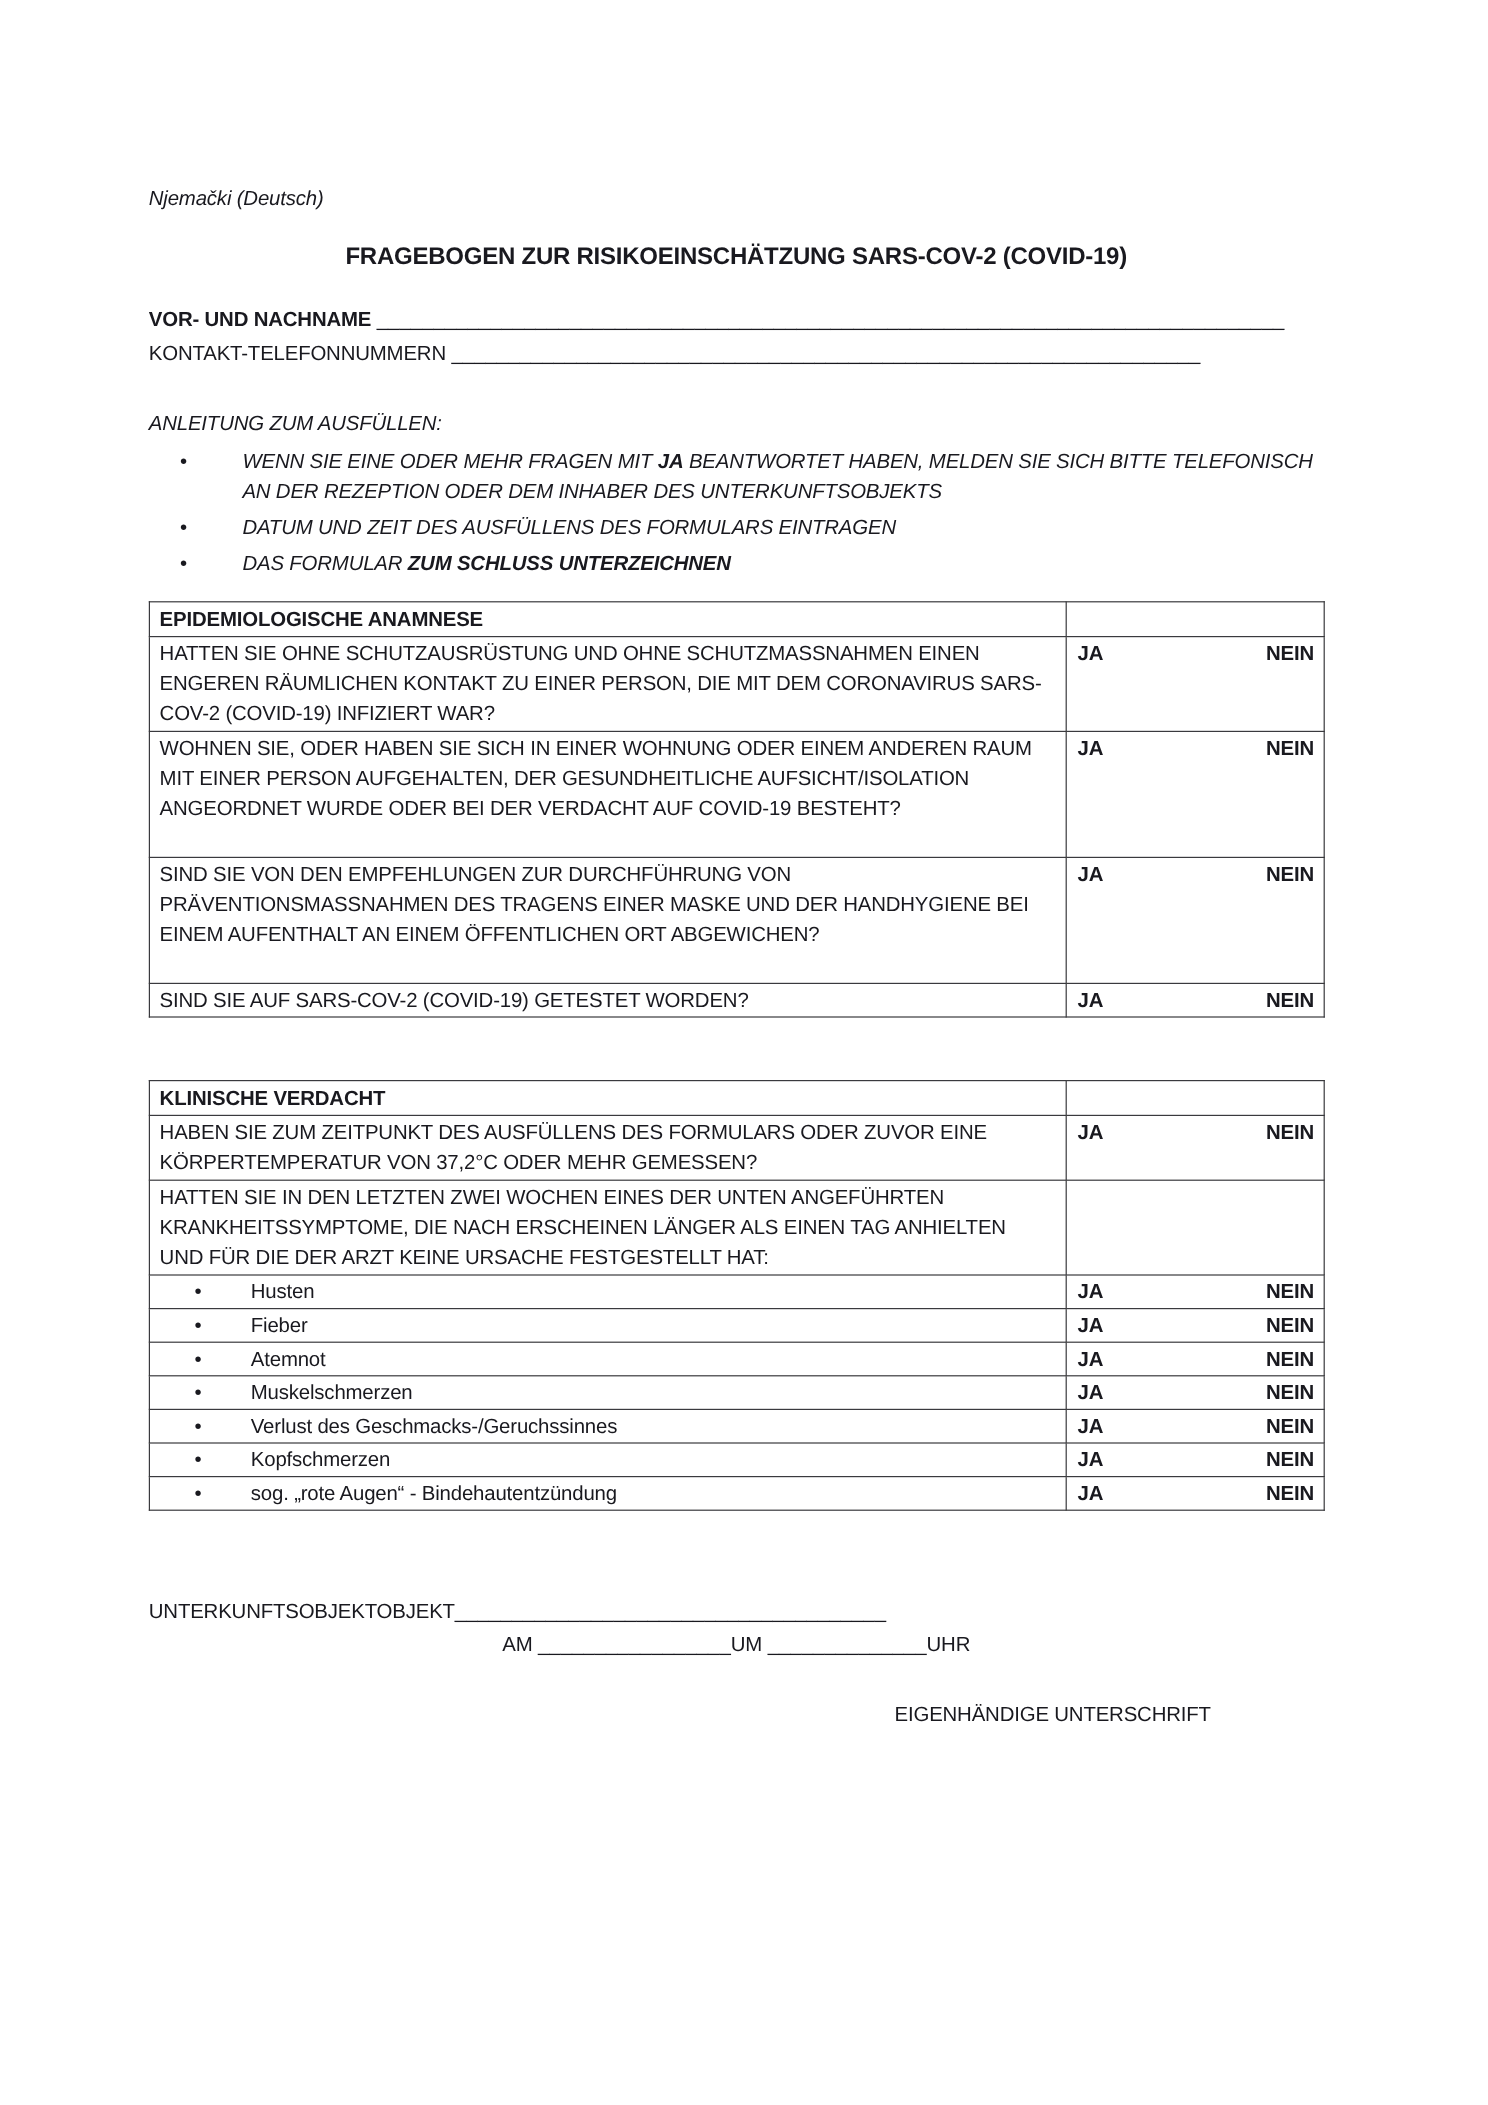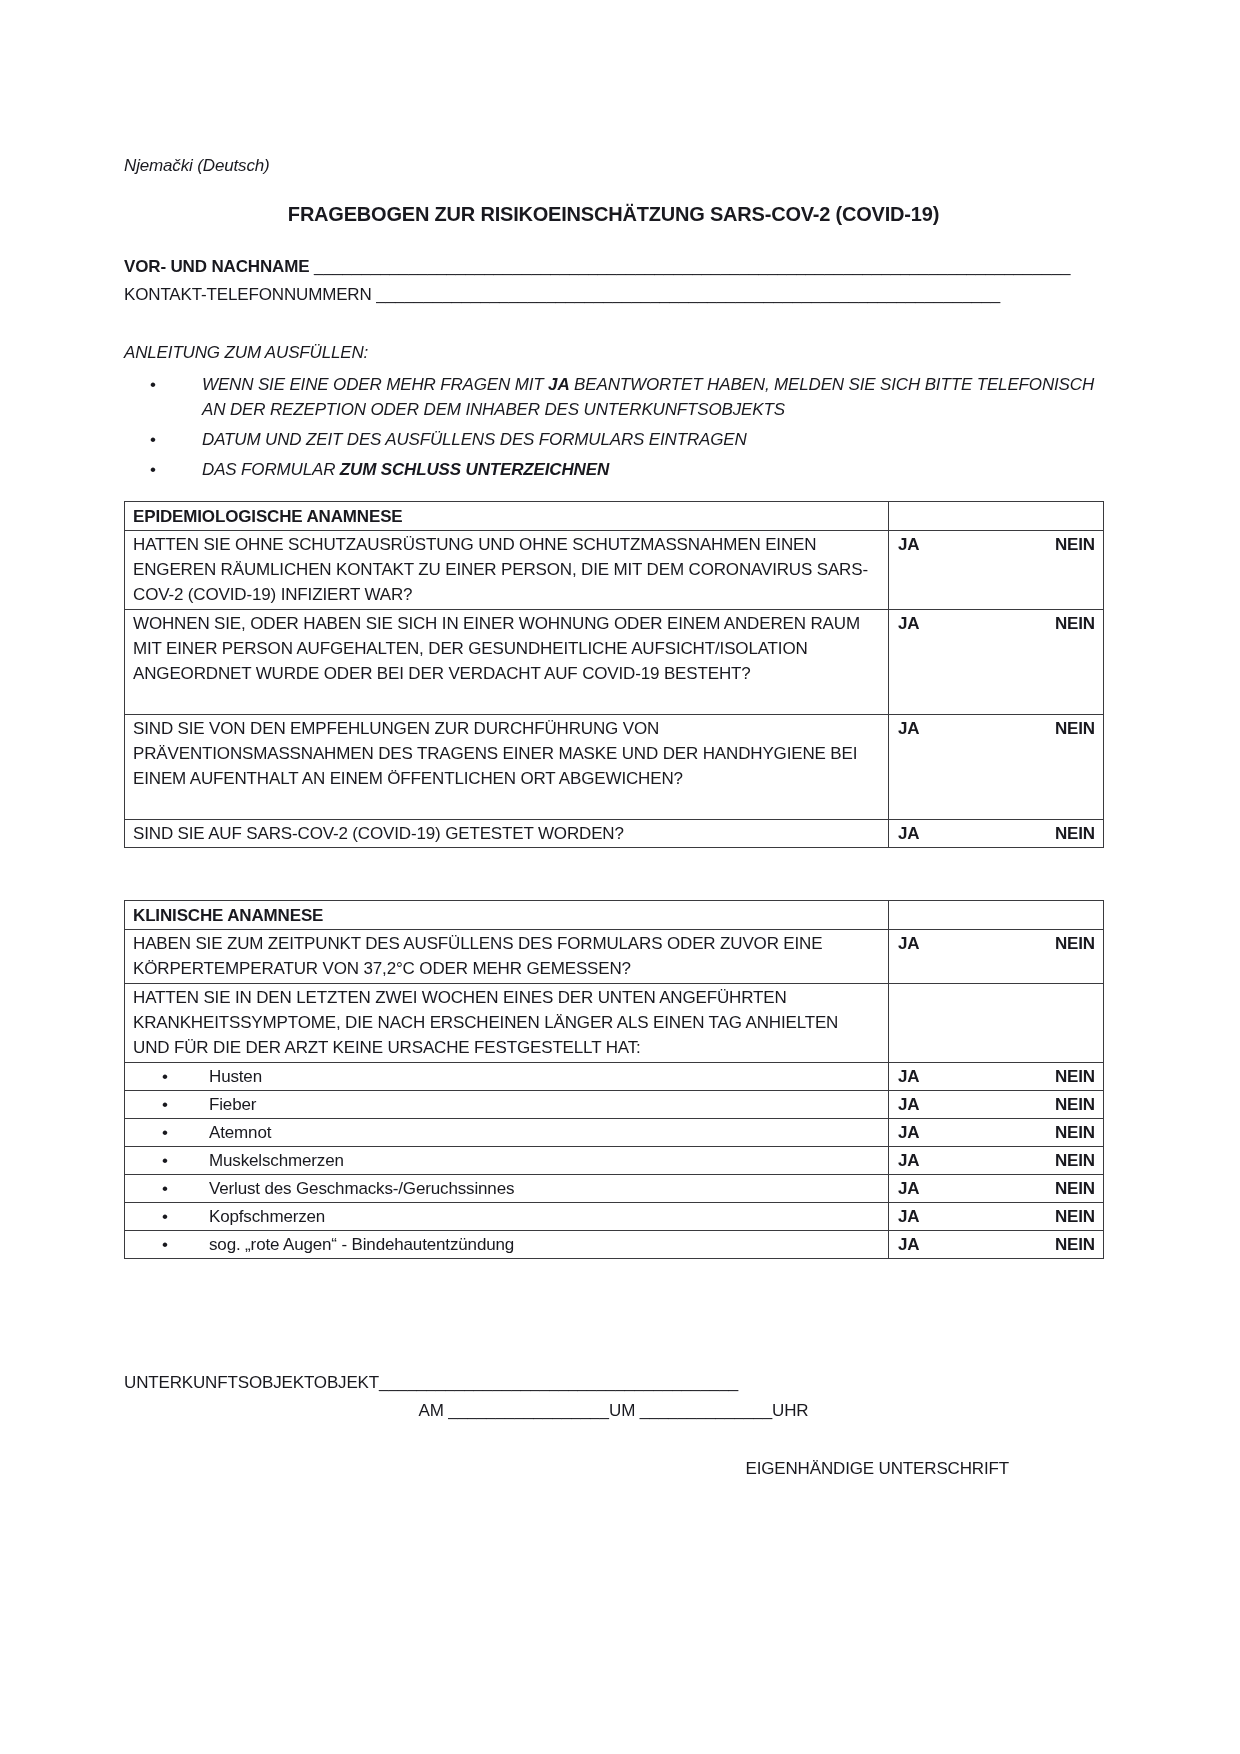--- a/index.html
+++ b/index.html
@@ -26,21 +26,21 @@
   td.q.head{font-weight:bold;height:29px;padding-top:2px;}
   td.a{width:215px;padding:1px 8px 0 9px;font-weight:bold;}
   td.a .answer-pair{display:flex;justify-content:space-between;align-items:flex-start;}
   td.a.head{height:29px;}
   .rh3{height:79px;}
   .rh4{height:105px;}
   .rh1{height:27px;}
   .rh2{height:54px;}
   td.q.sym{padding-left:34px;}
   .sym-bullet{display:inline-block;width:47px;padding-left:3px;}
-  .footer-acc{margin-top:110px;white-space:nowrap;overflow:hidden;line-height:28px;}
+  .footer-acc{margin-top:70px;white-space:nowrap;overflow:hidden;line-height:28px;}
   .footer-date{white-space:nowrap;overflow:hidden;line-height:28px;text-align:center;}
   .signature{margin-top:30px;text-align:right;padding-right:94px;line-height:28px;}
 </style>
 </head>
 <body>
 
 <div class="page">
 
   <div class="lang">Njemački (Deutsch)</div>
 
@@ -109,21 +109,21 @@
               <span>NEIN</span>
             </div>
           </td>
     </tr>
   </tbody>
     </table>
 
   <table class="q-table second">
     <tbody>
         <tr>
-      <td class="q head">KLINISCHE ANAMNESE</td>
+      <td class="q head">KLINISCHE VERDACHT</td>
       <td class="a head"></td>
     </tr>
     <tr>
       <td class="q rh2">HABEN SIE ZUM ZEITPUNKT DES AUSFÜLLENS DES FORMULARS ODER ZUVOR EINE KÖRPERTEMPERATUR VON 37,2°C ODER MEHR GEMESSEN?</td>
       <td class="a rh2">
             <div class="answer-pair">
               <span>JA</span>
               <span>NEIN</span>
             </div>
           </td>

